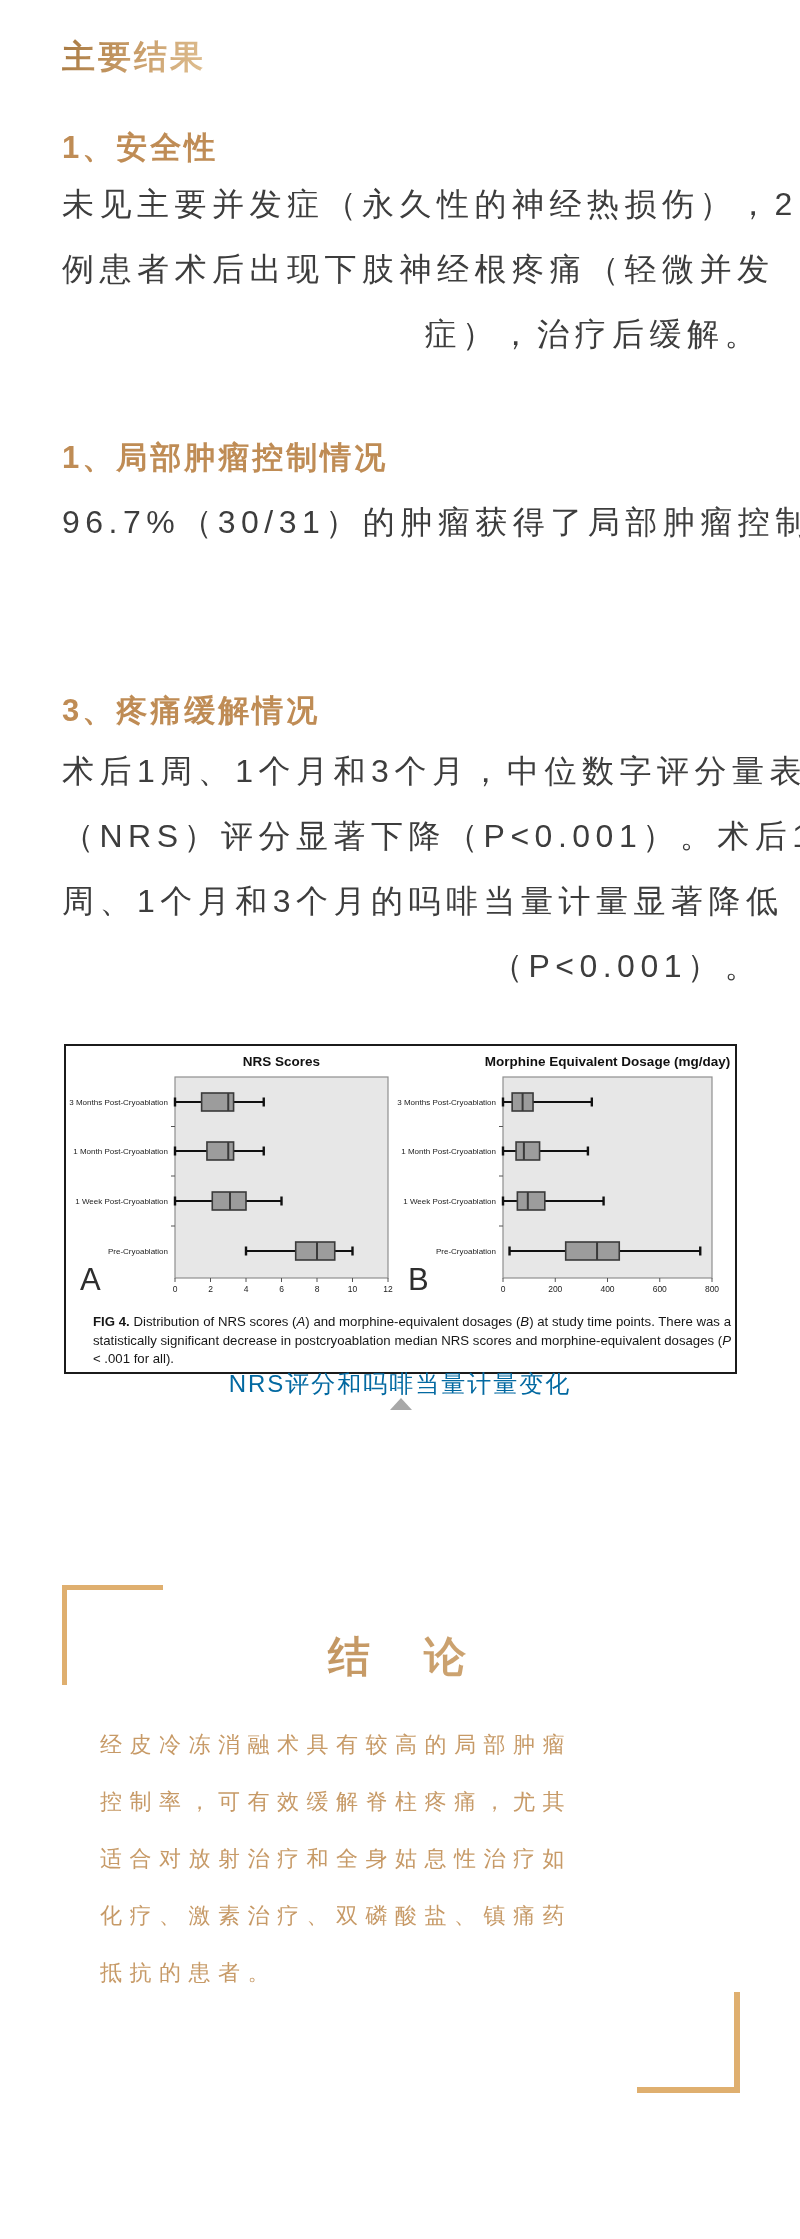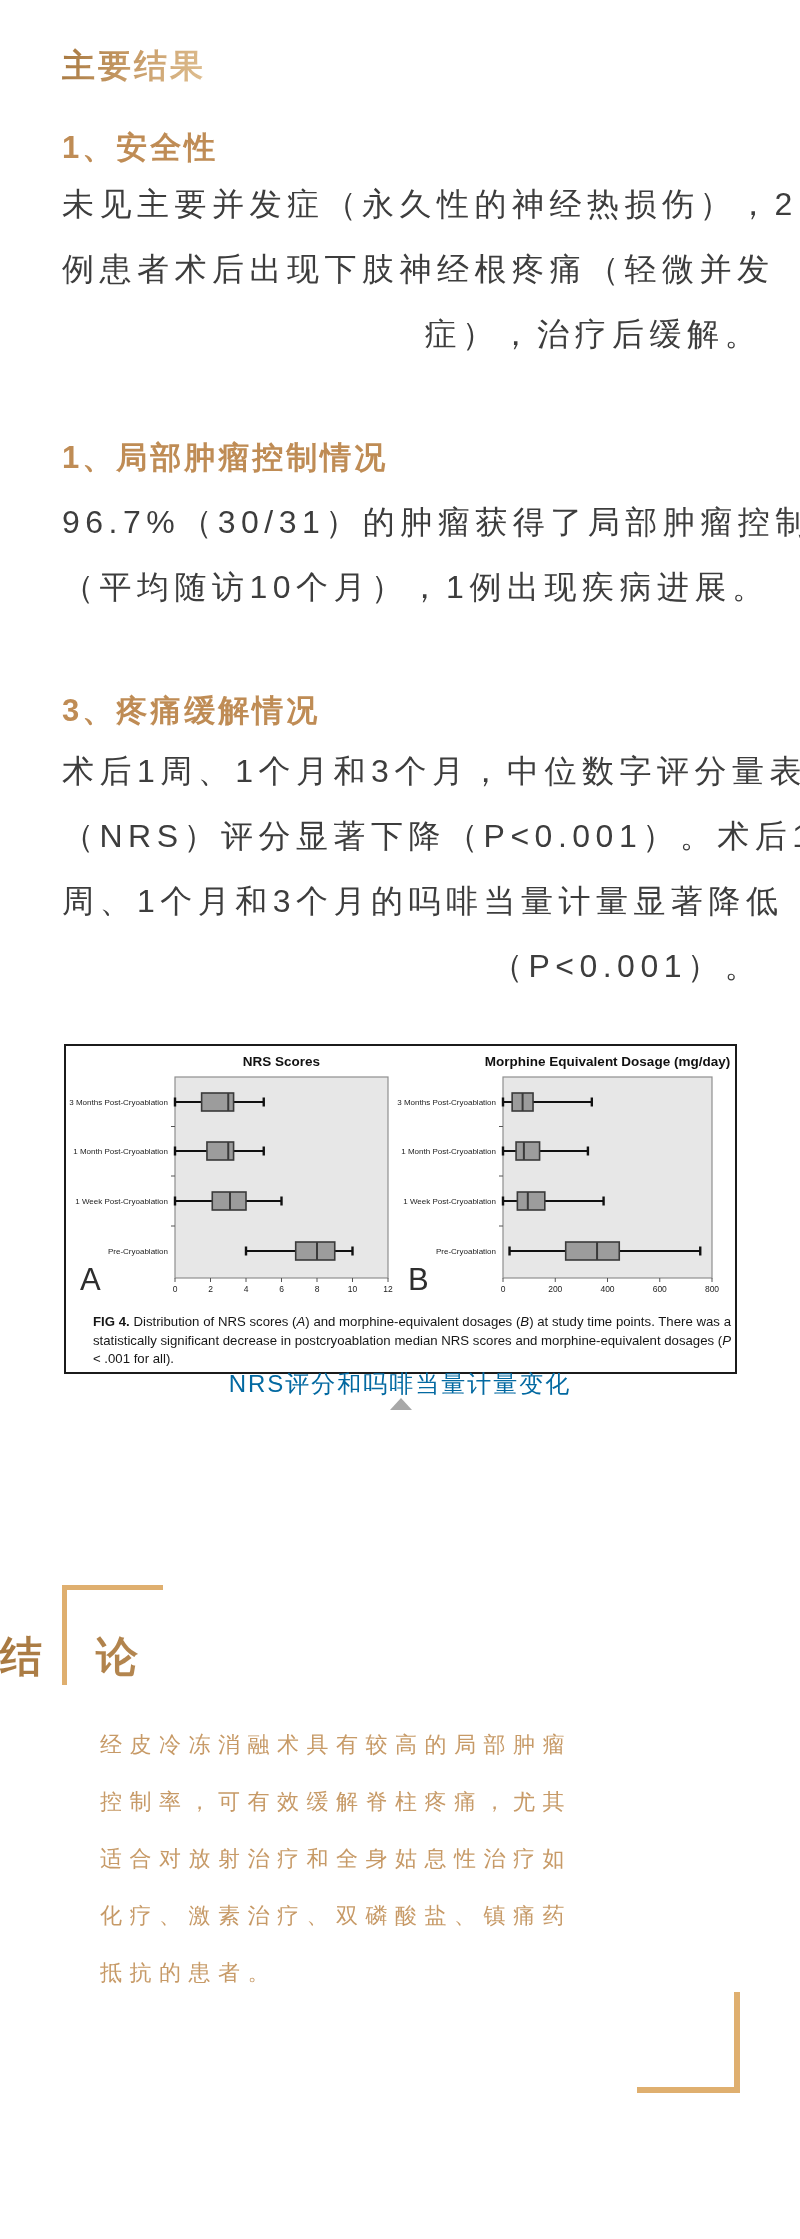--- a/index.html
+++ b/index.html
@@ -3,24 +3,23 @@
 <meta charset="utf-8">
 <style>
   html,body{margin:0;padding:0;background:#ffffff;}
   .page{
     position:relative;width:800px;height:2239px;background:#ffffff;
     font-family:"Liberation Sans",sans-serif;overflow:hidden;
   }
   
   .main-title{
     position:absolute;left:62px;top:36px;
-    font-family:Liberation Mono, monospace;
+    font-family:Liberation Sans, sans-serif;
     font-size:33px;font-weight:700;letter-spacing:3px;line-height:42px;
     color:#b5854a;
-    margin-top:12px;
   }
   .grad-text{
     background:linear-gradient(105deg,#a87941 0%,#c69a66 45%,#e0c092 100%);
     -webkit-background-clip:text;background-clip:text;
     -webkit-text-fill-color:transparent;
   }
   .sec-heading{
     position:absolute;left:62px;
     font-size:31px;font-weight:700;letter-spacing:3px;line-height:42px;
     color:#bf8c55;
@@ -62,21 +61,21 @@
     position:absolute;left:62px;top:1585px;width:101px;height:100px;
     border-top:5px solid #dfaf6f;border-left:5px solid #dfaf6f;
     box-sizing:border-box;
   }
   .bracket-br{
     position:absolute;left:637px;top:1992px;width:103px;height:101px;
     border-bottom:6px solid #dfaf6f;border-right:6px solid #dfaf6f;
     box-sizing:border-box;
   }
   .conclusion-title{
-    position:absolute;left:0;top:1634px;width:800px;text-align:left;
+    position:absolute;left:0;top:1634px;width:800px;text-align:center;
     font-family:"DejaVu Serif","Liberation Serif",serif;
     font-size:42px;font-weight:700;letter-spacing:6px;line-height:46px;
     color:#b5854a;
   }
   .conclusion-body{
     position:absolute;left:100px;top:1716px;width:640px;
     font-size:22px;line-height:57px;letter-spacing:7.5px;color:#c79a67;
   }
   .conclusion-body .ln{white-space:nowrap;}
 </style>
@@ -90,21 +89,20 @@
   <div class="sec-heading" id="h-sec1">1、安全性</div>
   <div class="body-par" id="p-sec1">
     <div class="ln">未见主要并发症（永久性的神经热损伤），2</div>
     <div class="ln">例患者术后出现下肢神经根疼痛（轻微并发</div>
     <div class="ln">症），治疗后缓解。</div>
   </div>
 
   <div class="sec-heading" id="h-sec2">1、局部肿瘤控制情况</div>
   <div class="body-par" id="p-sec2">
     <div class="ln">96.7%（30/31）的肿瘤获得了局部肿瘤控制</div>
-    <div class="ln">（平均随访10个月），1例出现疾病进展。</div>
   </div>
 
   <div class="sec-heading" id="h-sec3">3、疼痛缓解情况</div>
   <div class="body-par" id="p-sec3">
     <div class="ln">术后1周、1个月和3个月，中位数字评分量表</div>
     <div class="ln">（NRS）评分显著下降（P&lt;0.001）。术后1</div>
     <div class="ln">周、1个月和3个月的吗啡当量计量显著降低</div>
     <div class="ln">（P&lt;0.001）。</div>
   </div>
 

